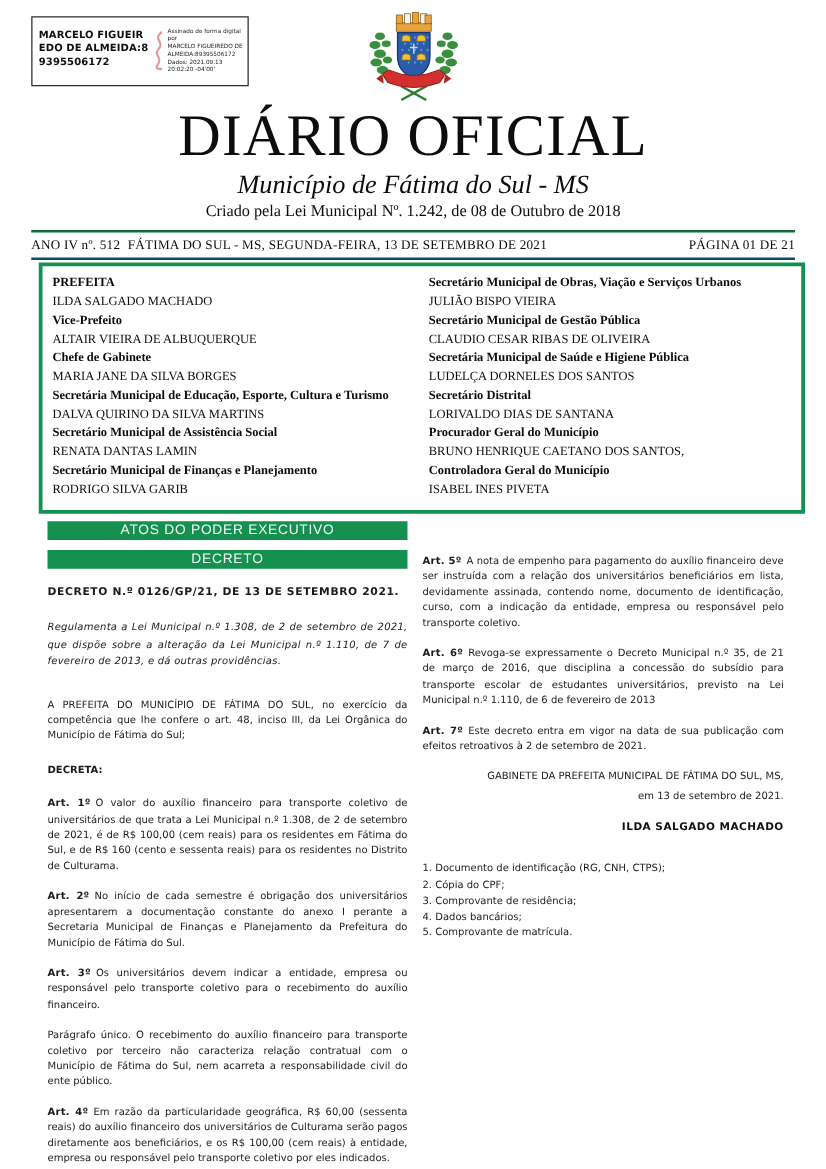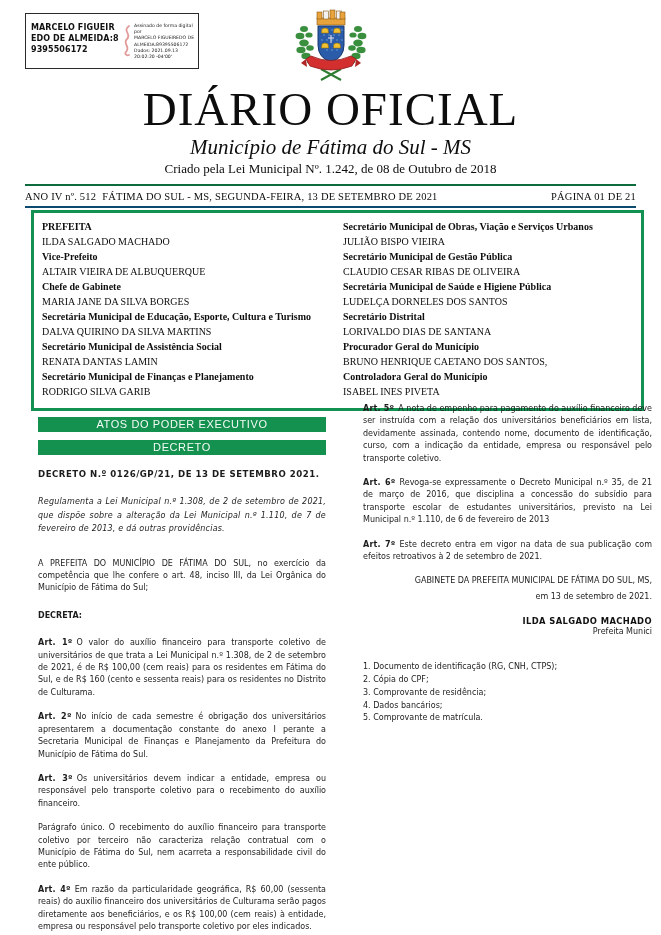--- a/index.html
+++ b/index.html
@@ -49,21 +49,21 @@
   
   .bar{
     position:absolute;left:38px;width:288px;height:15px;background:#14914F;
     color:#f4faf6;font-family:Liberation Sans, sans-serif;
     font-size:11px;line-height:15px;text-align:center;letter-spacing:0.6px;
   }
   .bar1{top:417px;}
   .bar2{top:440px;}
   
   .colL{position:absolute;left:38px;top:468px;width:288px;}
-  .colR{position:absolute;left:338px;top:403px;width:289px;margin-left:25px;}
+  .colR{position:absolute;left:338px;top:443px;width:289px;}
   .colL p,.colR p{margin:0 0 12px 0;font-size:8px;line-height:12.4px;text-align:justify;color:#1c1c1c;}
   .decree-title{font-weight:bold;font-size:8.6px !important;letter-spacing:0.5px;margin-bottom:15px !important;}
   .ementa{font-style:italic;line-height:13.4px !important;margin-bottom:22px !important;letter-spacing:0.2px;}
   .preamble{margin-bottom:15px !important;}
   .decreta{font-weight:bold;margin-bottom:15px !important;}
   .art b{margin-right:4px;letter-spacing:0.2px;}
   .cab{margin-top:3px;text-align:right;font-size:8px;line-height:12.4px;color:#1c1c1c;}
   .sign-name{margin-top:13px;text-align:right;font-weight:bold;font-size:8.4px;letter-spacing:0.4px;color:#111;}
   .sign-role{text-align:right;font-size:8px;line-height:12px;color:#1c1c1c;}
   .annex{margin-top:21px;text-align:center;font-weight:bold;font-size:8.4px;line-height:12px;letter-spacing:0.4px;color:#111;}
@@ -220,21 +220,20 @@
   <p class="art"><b>Art. 4º</b><span>Em razão da particularidade geográfica, R$ 60,00 (sessenta reais) do auxílio financeiro dos universitários de Culturama serão pagos diretamente aos beneficiários, e os R$ 100,00 (cem reais) à entidade, empresa ou responsável pelo transporte coletivo por eles indicados.</span></p>
 </div>
 
 <div class="colR">
   <p class="art"><b>Art. 5º</b><span>A nota de empenho para pagamento do auxílio financeiro deve ser instruída com a relação dos universitários beneficiários em lista, devidamente assinada, contendo nome, documento de identificação, curso, com a indicação da entidade, empresa ou responsável pelo transporte coletivo.</span></p>
   <p class="art"><b>Art. 6º</b><span>Revoga-se expressamente o Decreto Municipal n.º 35, de 21 de março de 2016, que disciplina a concessão do subsídio para transporte escolar de estudantes universitários, previsto na Lei Municipal n.º 1.110, de 6 de fevereiro de 2013</span></p>
   <p class="art"><b>Art. 7º</b><span>Este decreto entra em vigor na data de sua publicação com efeitos retroativos à 2 de setembro de 2021.</span></p>
   <div class="cab">GABINETE DA PREFEITA MUNICIPAL DE FÁTIMA DO SUL, MS,</div>
   <div class="cab">em 13 de setembro de 2021.</div>
   <div class="sign-name">ILDA SALGADO MACHADO</div>
-  <div class="sign-role">Prefeita Munici</div>
   <div class="doclist">
     <div>1. Documento de identificação (RG, CNH, CTPS);</div>
     <div>2. Cópia do CPF;</div>
     <div>3. Comprovante de residência;</div>
     <div>4. Dados bancários;</div>
     <div>5. Comprovante de matrícula.</div>
   </div>
 </div>
 
 </body></html>

